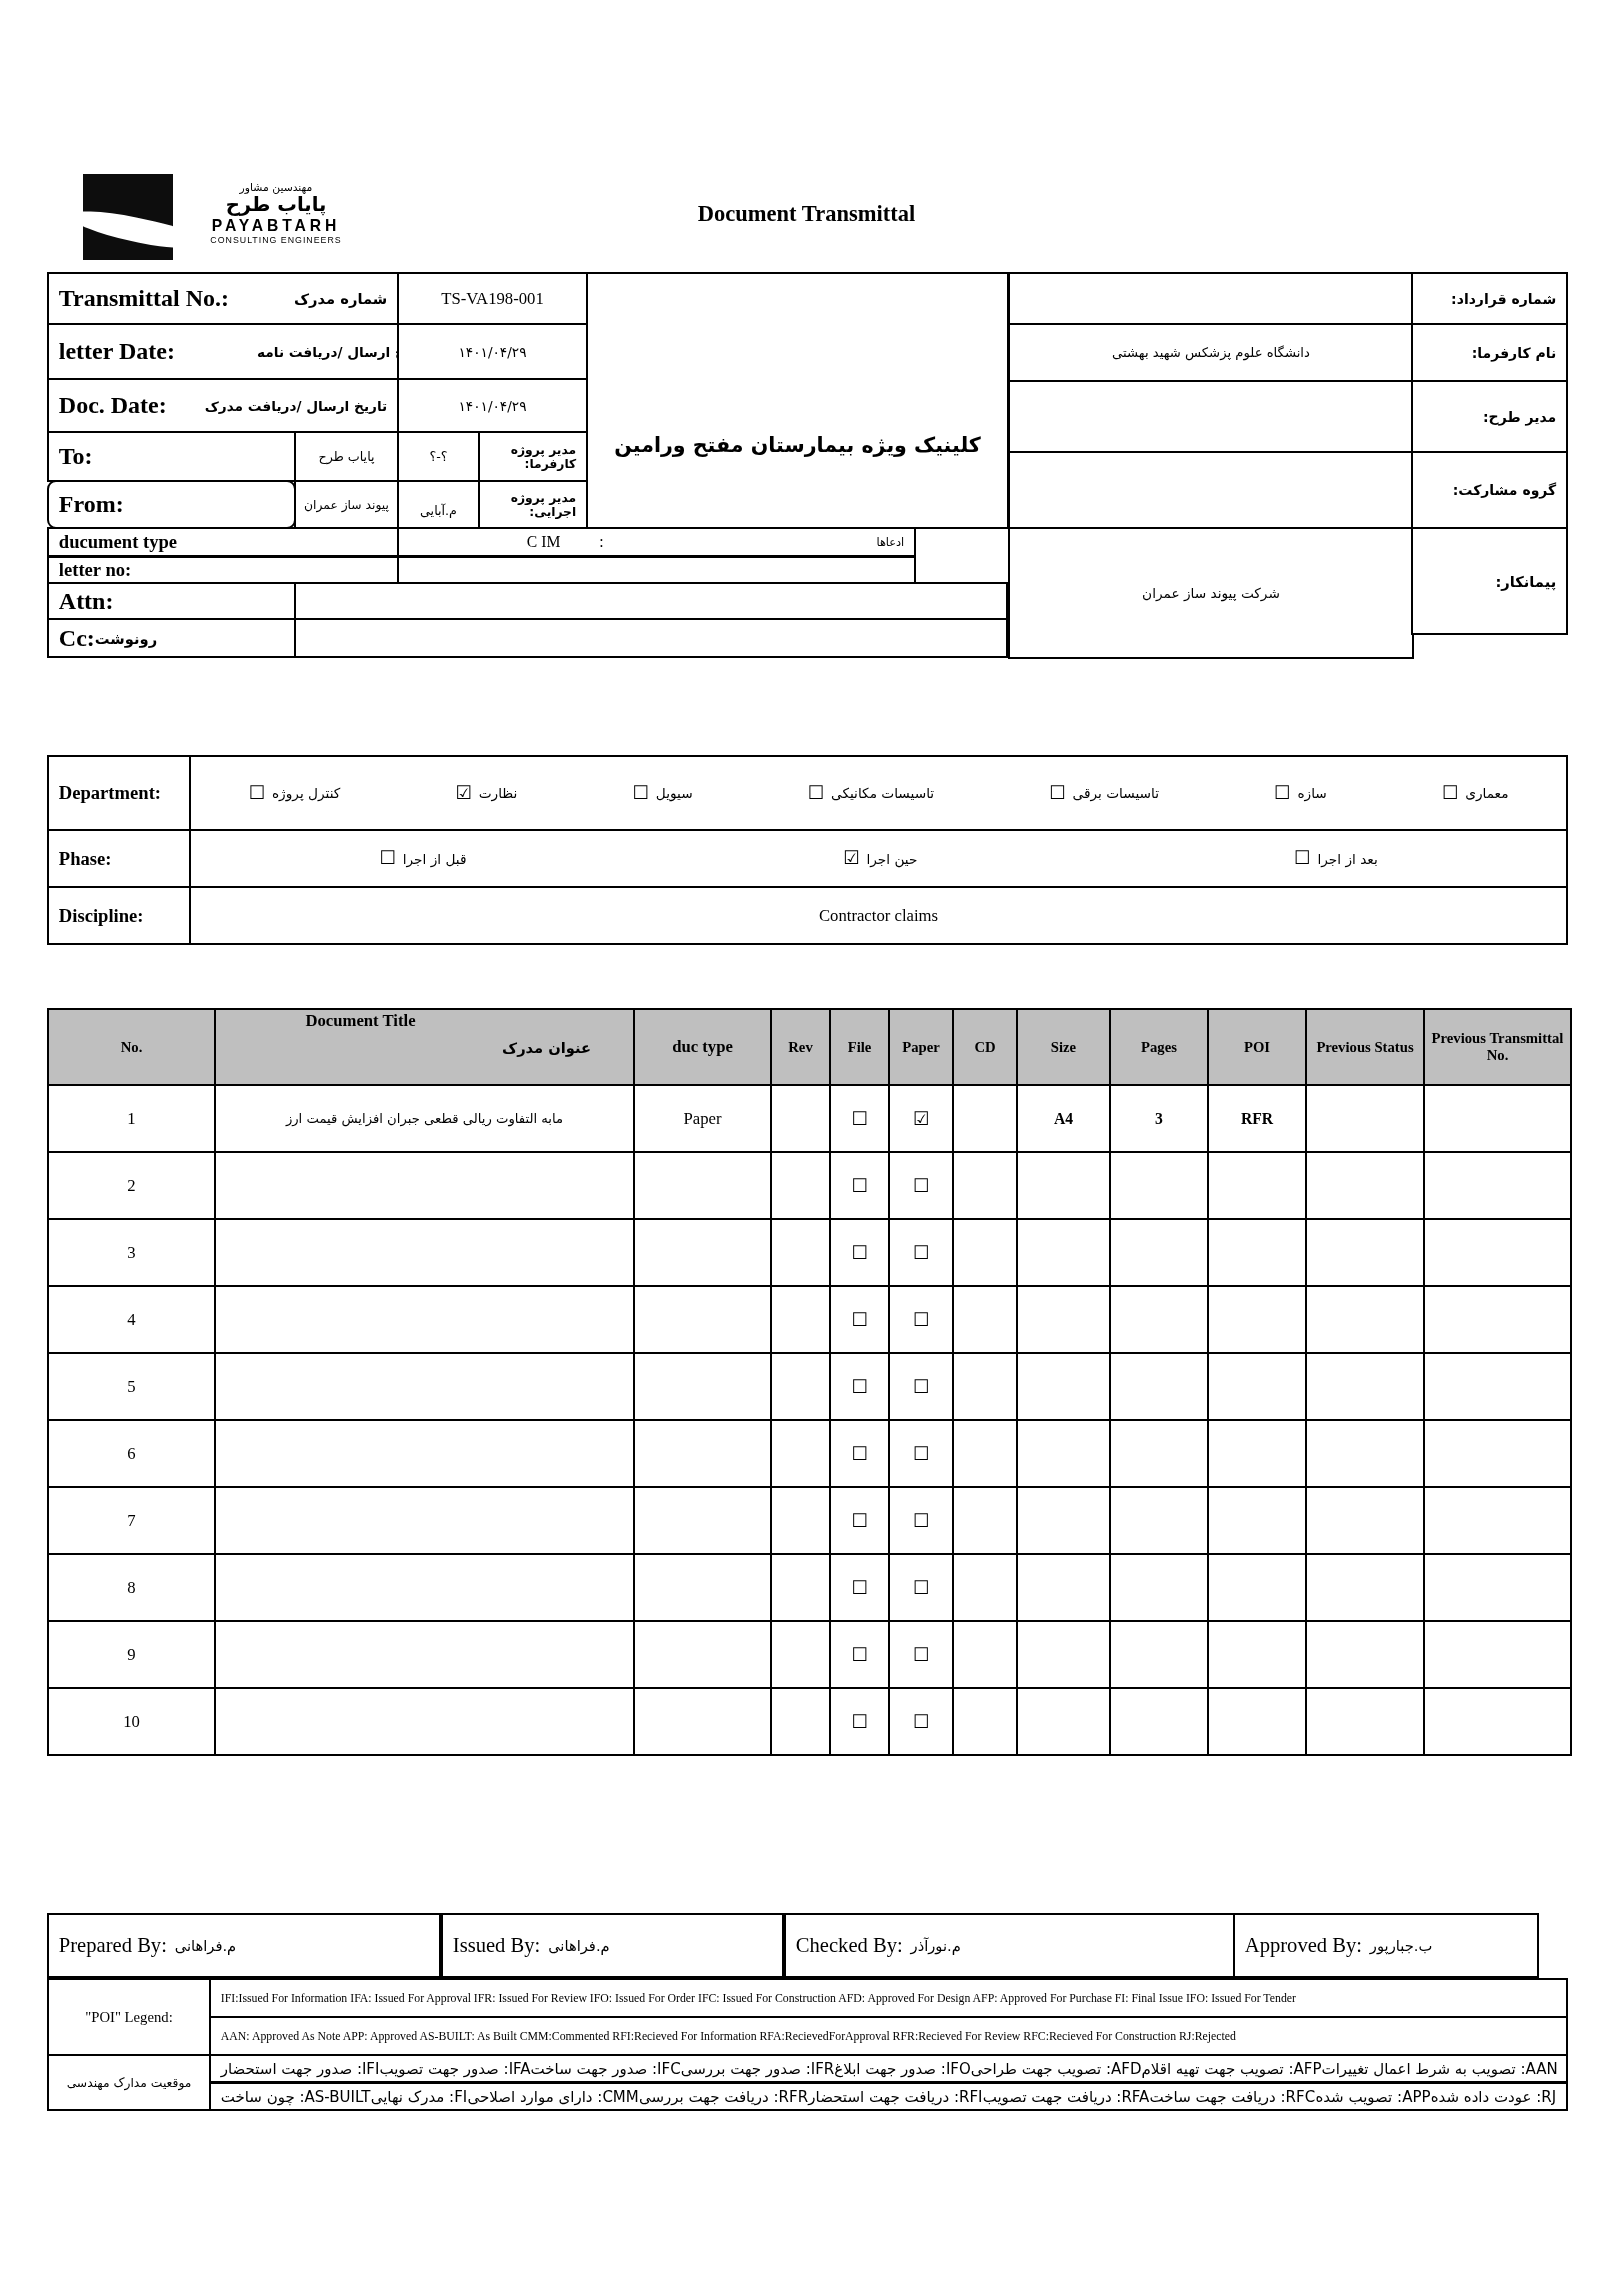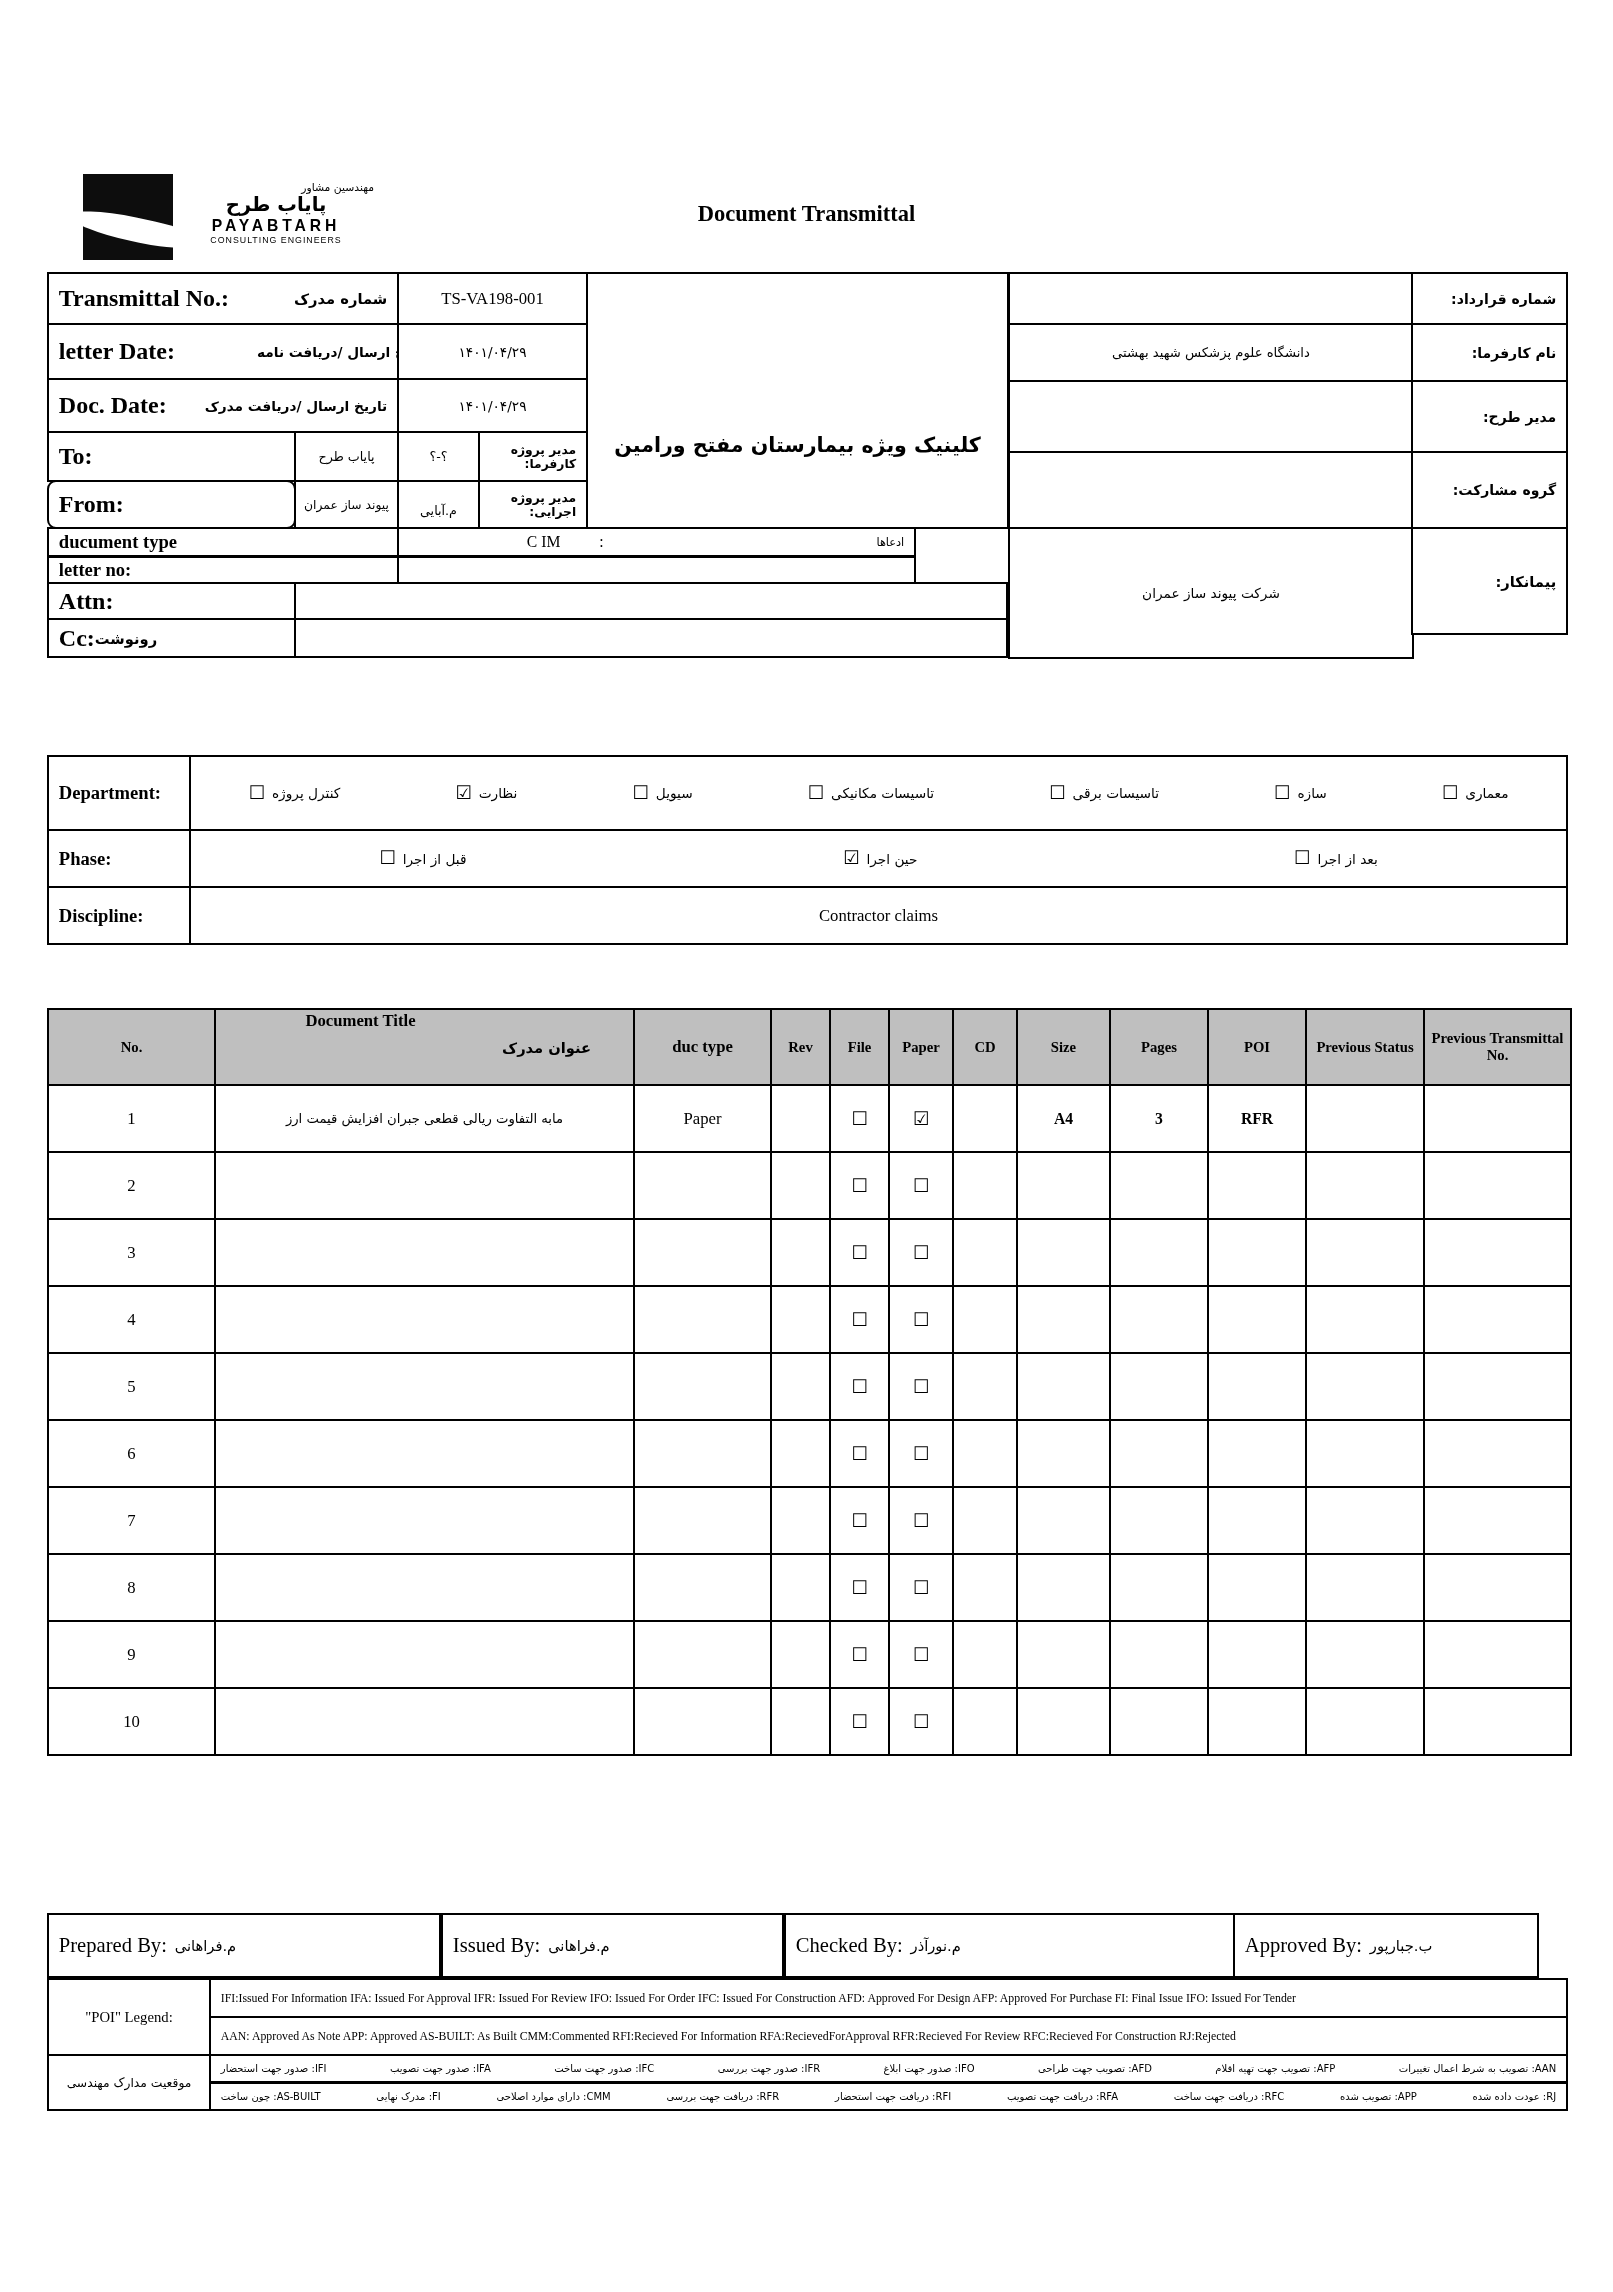--- a/index.html
+++ b/index.html
@@ -30,35 +30,35 @@
   .doc-table thead tr{height:76px;}
   .doc-table tbody tr{height:67px;}
   .doc-table{border:2.9px solid #000;}
   .cb{font-family:"DejaVu Sans",sans-serif;font-size:18.6px;}
   .bd{font-weight:bold;font-size:15.7px;}
   .num{font-size:16.7px;}
   .t-title{font-size:13.2px;}
   .small-h{font-size:11.8px;}
   
   .legend-line{font-size:11.8px;white-space:nowrap;overflow:hidden;}
-  .fa-line{display:flex;justify-content:space-between;direction:ltr;font-size:10px;white-space:nowrap;overflow:hidden;}
+  .fa-line{display:flex;justify-content:space-between;direction:ltr;font-size:15px;white-space:nowrap;overflow:hidden;}
   .fa-line span{direction:rtl;unicode-bidi:isolate;}
   .sig-lbl{font-size:20.6px;}
   .sig-val{font-size:14.7px;margin-left:7.8px;}
 </style>
 </head>
 <body>
 
 <div class="page">
 
   <div class="logo-box">
       <div class="swoosh"></div>
     </div>
   <div class="logo-txt">
-    <div class="fa" style="font-size:10.8px;text-align:right;">مهندسین مشاور</div>
+    <div class="fa" style="font-size:10.8px;">مهندسین مشاور</div>
     <div class="fab" style="font-size:19.6px;">پایاب طرح</div>
     <div style="font-family:'Liberation Sans',sans-serif;font-weight:bold;font-size:15.7px;letter-spacing:3.9px;">PAYABTARH</div>
     <div style="font-family:'Liberation Sans',sans-serif;font-size:8.8px;letter-spacing:1px;">CONSULTING ENGINEERS</div>
   </div>
   <div class="doc-title">Document Transmittal</div>
 
   <div class="c pad between" style="left:47px;top:272px;width:352px;height:53px;">
     <span class="en-b">Transmittal No.:</span>
     <span class="fab" style="font-size:14.7px;">شماره مدرک</span>
   </div>

